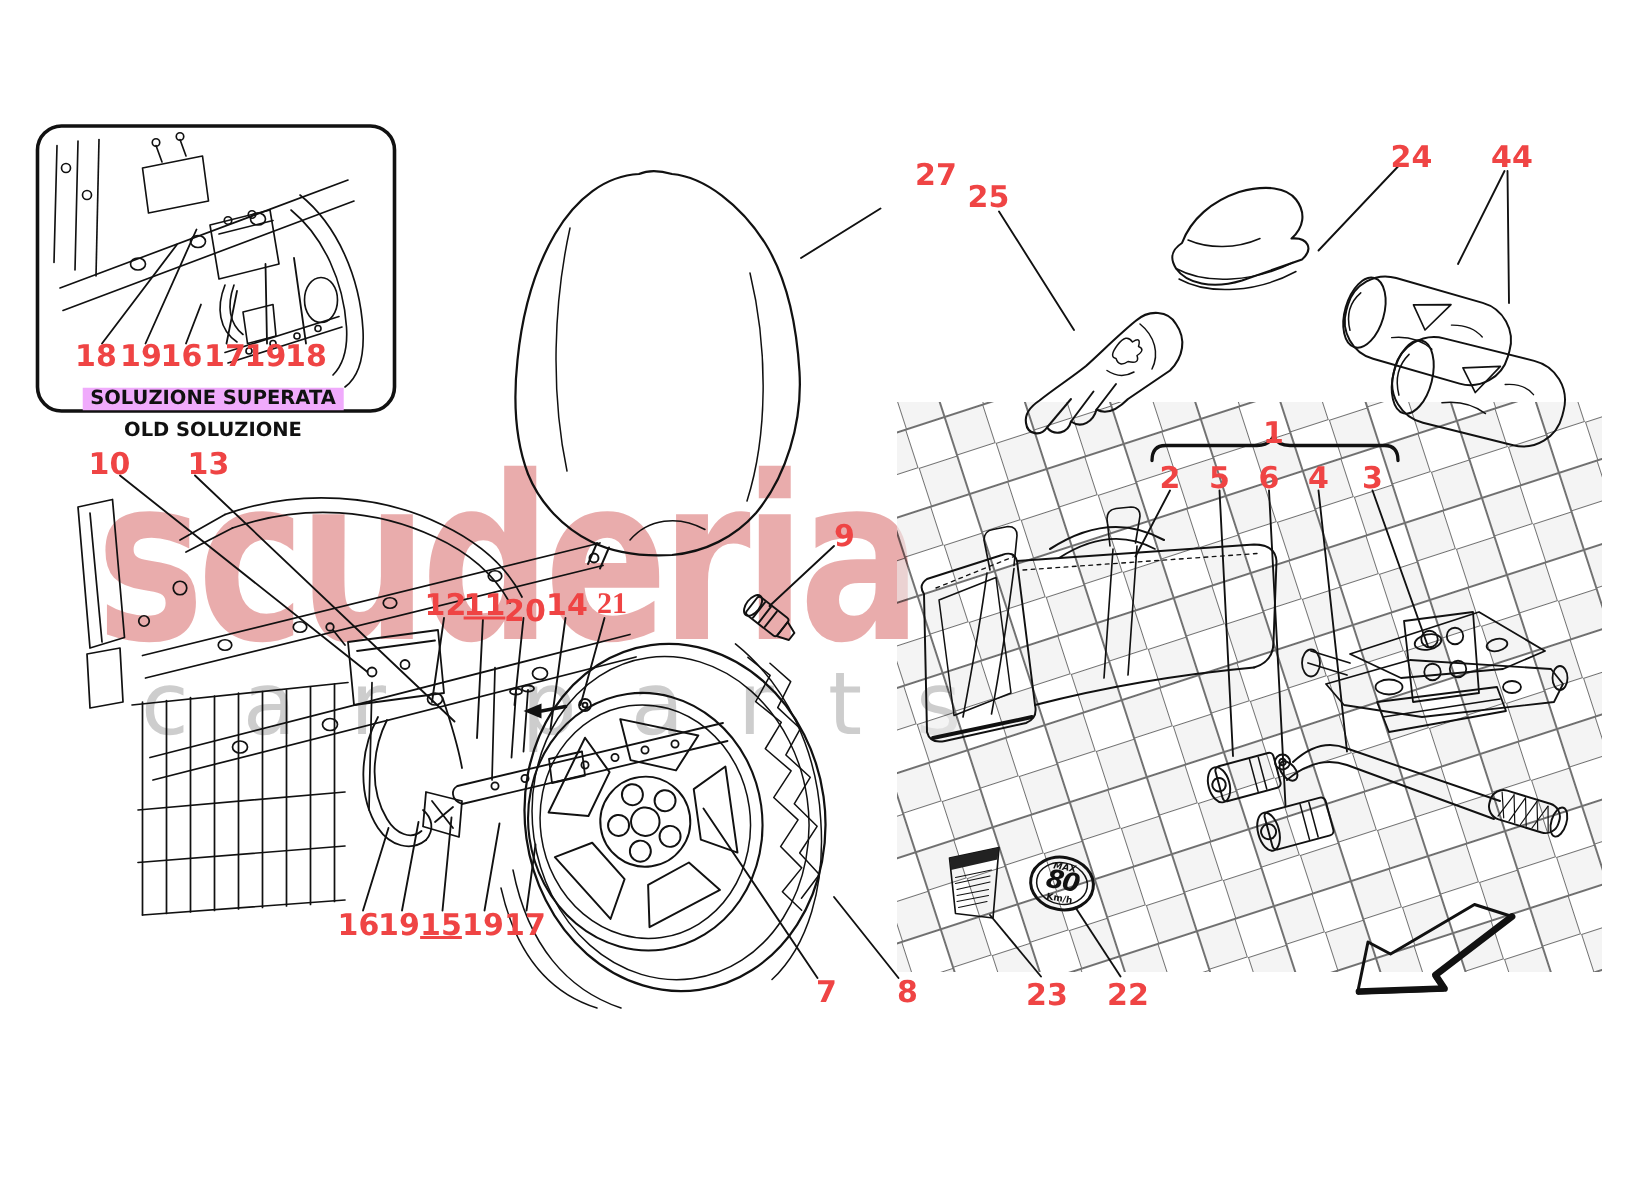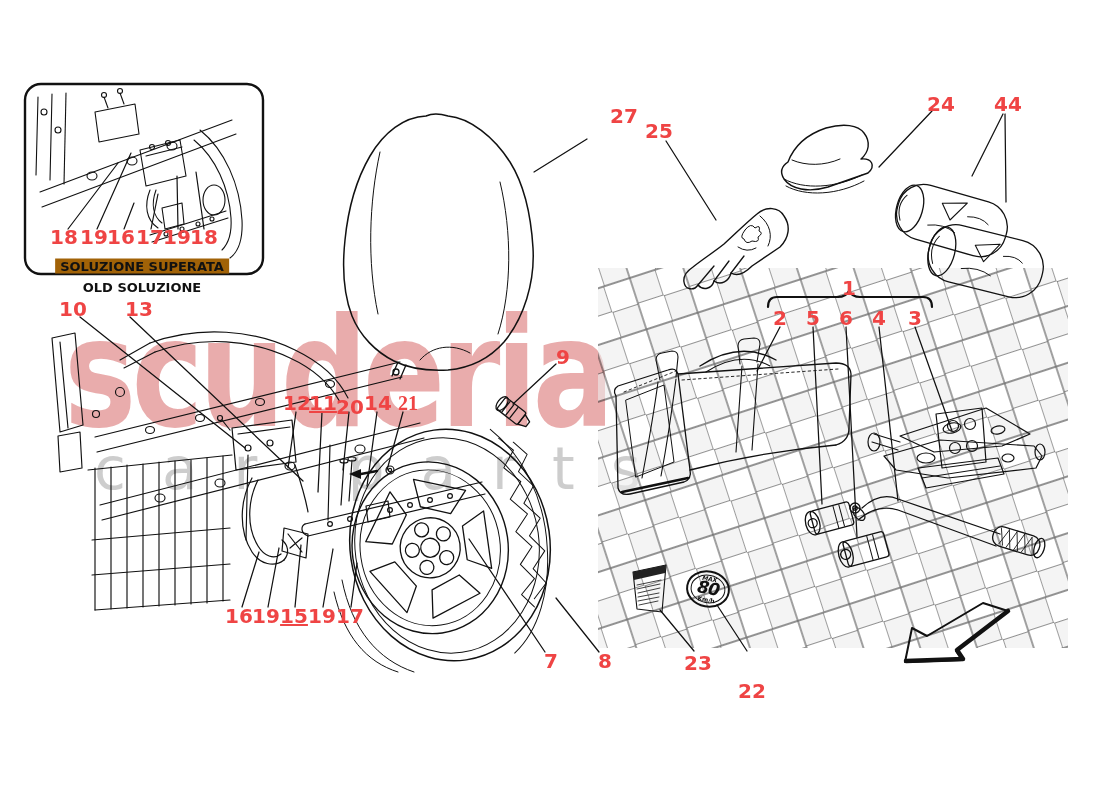--- a/index.html
+++ b/index.html
@@ -8,21 +8,21 @@
   .wm1{position:absolute;left:64px;top:298px;font-size:152px;font-weight:bold;line-height:1;
        color:rgba(201,48,48,0.40);letter-spacing:-6px;transform:scaleX(0.80);transform-origin:left top;
        z-index:1;white-space:nowrap;}
   .wm2{position:absolute;left:94px;top:440px;font-size:58px;line-height:1;color:rgba(135,135,135,0.42);
        letter-spacing:36px;z-index:1;white-space:nowrap;}
   svg.art{position:absolute;left:0;top:0;z-index:2;}
   .title{position:absolute;left:18px;top:36px;font-size:11px;font-weight:bold;color:#111;
          z-index:3;letter-spacing:0.2px;}
   .n{position:absolute;z-index:3;font-weight:bold;font-size:20px;color:#ef4444;
      transform:translate(-50%,-50%);white-space:nowrap;}
-  .cap{position:absolute;z-index:3;font-weight:bold;font-size:13px;color:#111;background:#a16207;
+  .cap{position:absolute;z-index:3;font-weight:bold;font-size:13px;color:#111;background:#f0abfc;
        padding:0 5px;transform:translate(-50%,-50%);white-space:nowrap;}
   .badge-text{position:absolute;left:708px;top:589px;z-index:3;text-align:center;line-height:0.9;
        transform:translate(-50%,-50%) rotate(10deg);color:#111;}
   .bt1{font-size:6px;font-weight:bold;font-style:italic;}
   .bt2{font-size:17px;font-weight:bold;font-style:italic;letter-spacing:-1px;}
   .bt3{font-size:6px;font-weight:bold;}
 </style>
 </head>
 <body>
 
@@ -396,21 +396,21 @@
   <div class="n" style="left:659px;top:131px;">25</div>
   <div class="n" style="left:941px;top:104px;">24</div>
   <div class="n" style="left:1008px;top:104px;">44</div>
   <div class="n" style="left:849px;top:288px;">1</div>
   <div class="n" style="left:780px;top:318px;">2</div>
   <div class="n" style="left:813px;top:318px;">5</div>
   <div class="n" style="left:846px;top:318px;">6</div>
   <div class="n" style="left:879px;top:318px;">4</div>
   <div class="n" style="left:915px;top:318px;">3</div>
   <div class="n" style="left:698px;top:663px;">23</div>
-  <div class="n" style="left:752px;top:663px;margin-top:28px;">22</div>
+  <div class="n" style="left:752px;top:663px;">22</div>
 
   <div class="badge-text">
     <div class="bt1">MAX</div>
     <div class="bt2">80</div>
     <div class="bt3">Km/h</div>
   </div>
 
 </div>
 
 </body></html>

